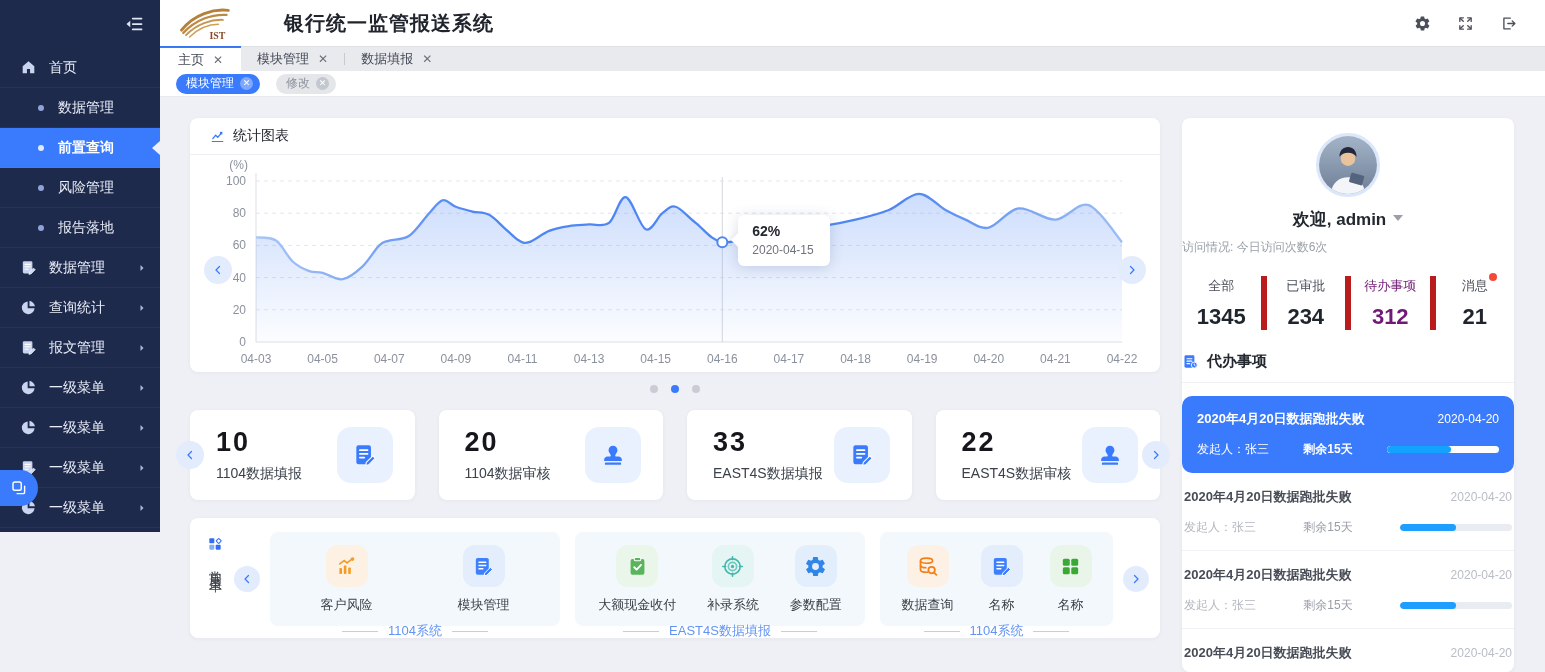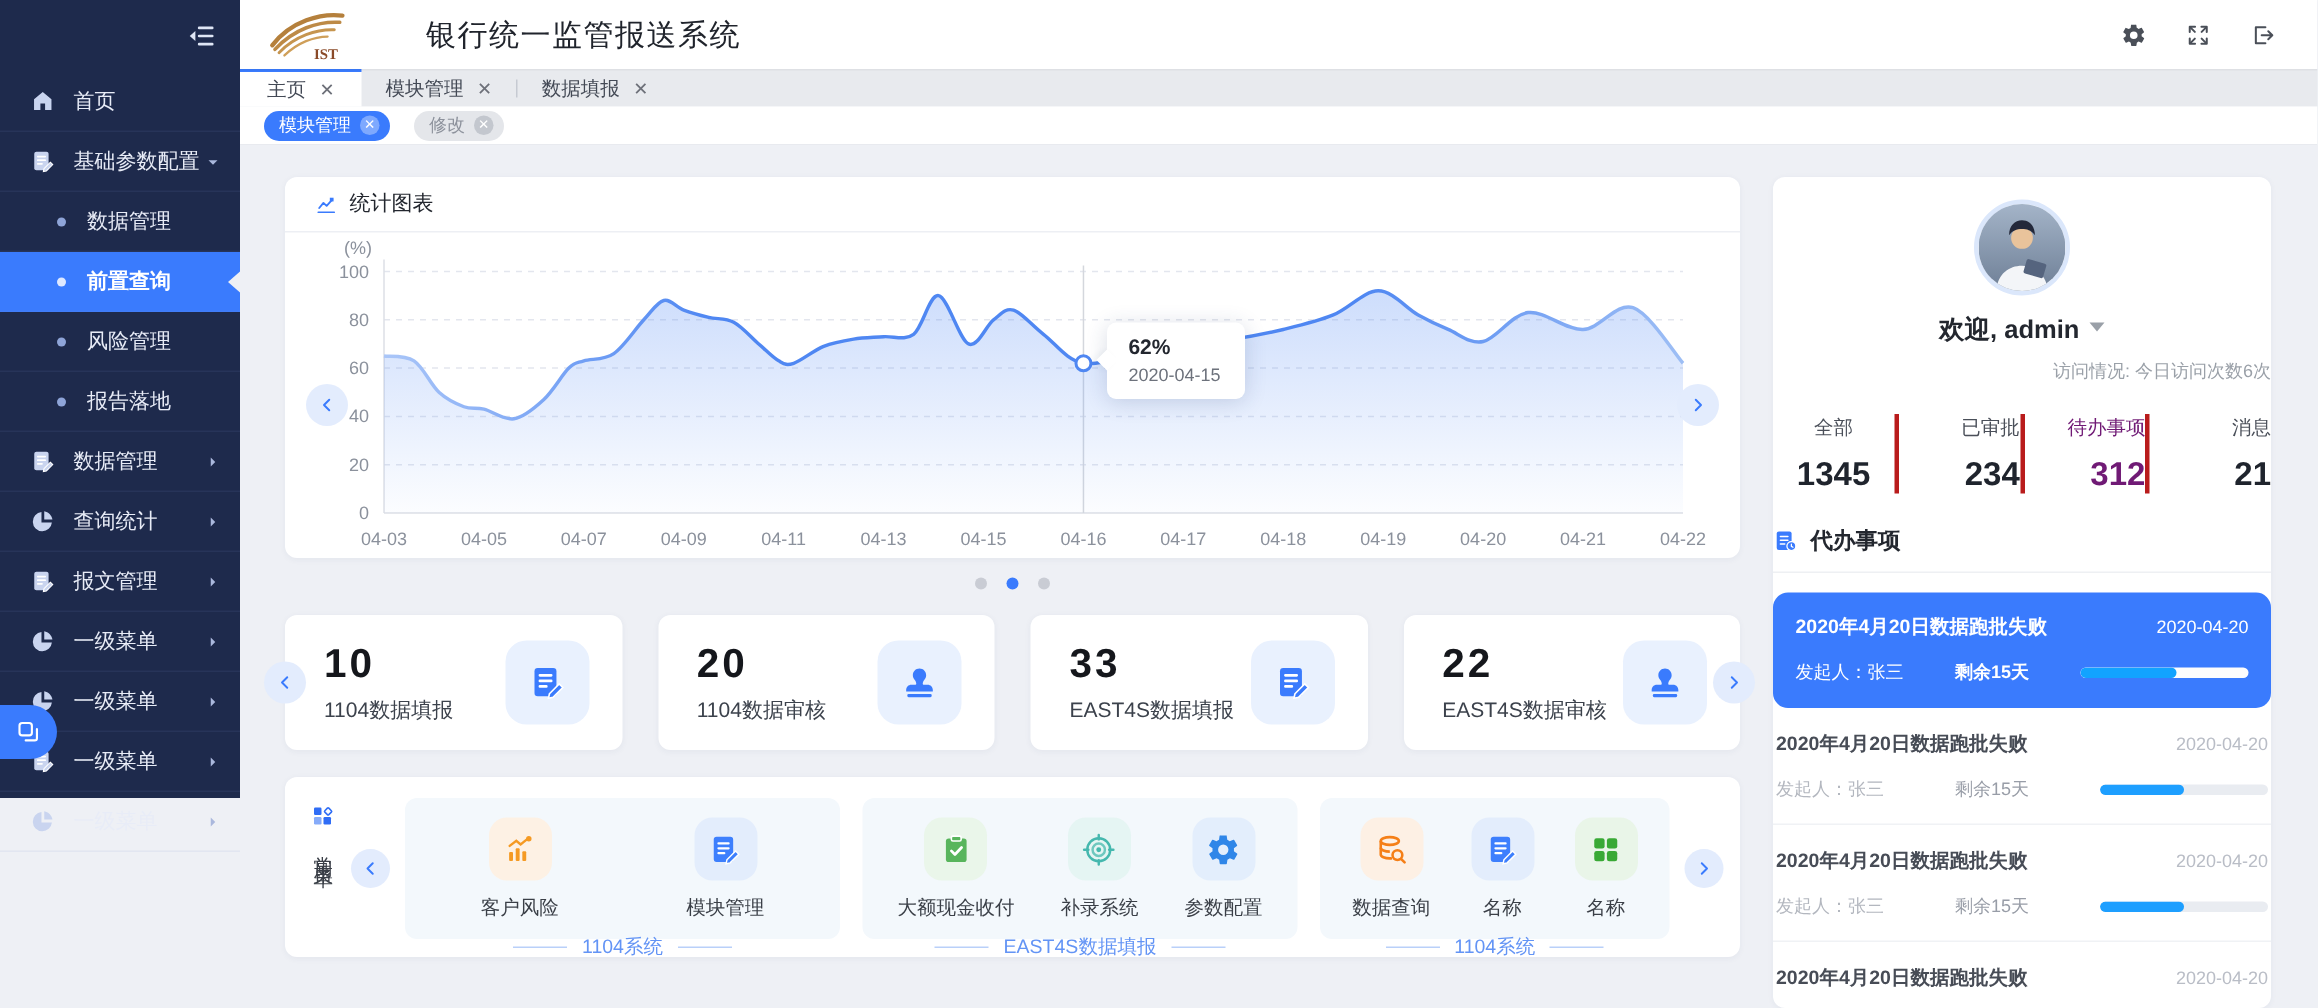--- a/index.html
+++ b/index.html
@@ -22,21 +22,21 @@
   .side-sub.active .dot { background:#dfe9ff; }
   .side-sub.active::after { content:""; position:absolute; right:0; top:50%; margin-top:-7px;
     border:7px solid transparent; border-right:8px solid #eef0f5; }
   .float-btn { position:absolute; left:0; bottom:26px; width:38px; height:36px; background:#3a7bfd;
     border-radius:0 18px 18px 0; display:flex; align-items:center; justify-content:center; color:#fff; cursor:pointer; }
 
   
   .topbar { position:absolute; left:160px; top:0; right:0; height:46px; background:#fff; display:flex;
     align-items:center; padding:0 28px 0 16px; z-index:20; box-shadow:0 1px 0 rgba(0,0,0,0.04);gap:44px; }
   .logo-mark { width:56px; height:36px; }
-  .app-title { font-size:20px; font-weight:normal; color:#20242c; letter-spacing:1px; margin-left:8px; }
+  .app-title { font-size:20px; font-weight:bold; color:#20242c; letter-spacing:1px; margin-left:8px; }
   .top-icons { margin-left:auto; display:flex; align-items:center; gap:26px; color:#4a4f58; }
   .top-icons .tic { width:17px; height:17px; cursor:pointer; }
 
   
   .tabbar { position:absolute; left:160px; top:46px; right:0; height:25px; background:#e8eaee; display:flex; align-items:stretch; }
   .tab { display:flex; align-items:center; gap:9px; padding:0 16px; font-size:13px; color:#434955; cursor:pointer; }
   .tab .tx { font-size:12px; color:#6d7079; }
   .tab.active { background:#fff; border-top:2px solid #3a7bfd; padding:0 18px; }
   .tab-sep { width:1px; height:12px; background:#c6cad2; align-self:center; }
 
@@ -108,24 +108,24 @@
   .qm-footer { margin-top:auto; display:flex; align-items:center; justify-content:center; gap:10px;
     color:#6394f5; font-size:13px; padding-top:8px; }
   .qm-footer .ln { width:36px; height:1px; background:#b9d0f9; }
 
   
   .rpanel { position:absolute; left:1022px; top:21px; width:332px; height:554px; padding:0 0; overflow:hidden; }
   .avatar { width:64px; height:64px; border-radius:50%; border:3px solid #dbe7fb; margin:15px auto 0; overflow:hidden; }
   .welcome { text-align:center; margin-top:11px; font-size:17px; font-weight:bold; color:#23272f; }
   .welcome .caret { display:inline-block; width:0; height:0; border:5px solid transparent; border-top:6px solid #9aa0a8;
     margin-left:7px; vertical-align:-1px; cursor:pointer; }
-  .visit { text-align:right; font-size:12px; color:#9aa0a8; margin-top:8px; }
+  .visit { text-align:left; font-size:12px; color:#9aa0a8; margin-top:8px; }
   .ustats { display:flex; margin-top:20px; }
   .ustat { flex:1; text-align:center; position:relative; cursor:pointer; }
-  .ustat + .ustat { border-left:3px solid #b91c1c;text-align:right; }
+  .ustat + .ustat { border-left:6px solid #b91c1c; }
   .ustat-label { font-size:13px; color:#4a4f59; display:inline-block; position:relative; }
   .ustat-val { font-size:22px; font-weight:bold; color:#1f242d; margin-top:9px; }
   .ustat.hl .ustat-label, .ustat.hl .ustat-val { color:#701a75; }
   .rdot { position:absolute; right:-9px; top:-4px; width:8px; height:8px; border-radius:50%; background:#f5483b; }
   .todo-head { margin-top:22px; display:flex; align-items:center; gap:8px; padding-bottom:11px;
     border-bottom:1px solid #eef0f3; font-size:15px; font-weight:bold; color:#23272f; }
   .todo-head .thi { width:17px; height:17px; color:#3a7bfd; }
   .todo-active { margin-top:13px; background:#3a7bfd; border-radius:10px; padding:14px 15px 15px; color:#fff; cursor:pointer; }
   .t-row1 { display:flex; justify-content:space-between; align-items:center; }
   .t-title { font-size:13px; font-weight:bold; }
@@ -260,29 +260,20 @@
       </span>
   </div>
 
   <div class="side-item">
     <svg class="mi">
         <use href="#i-home"></use>
       </svg>
     <span>首页</span>
   </div>
 
-  <div class="side-item">
-    <svg class="mi">
-        <use href="#i-doc-edit"></use>
-      </svg>
-    <span>基础参数配置</span>
-    <svg class="arr" width="12" height="12">
-        <use href="#i-caret-d"></use>
-      </svg>
-  </div>
   <div class="side-sub">
     <span class="dot"></span>
     <span>数据管理</span>
   </div>
   <div class="side-sub active">
     <span class="dot"></span>
     <span>前置查询</span>
   </div>
   <div class="side-sub">
     <span class="dot"></span>

